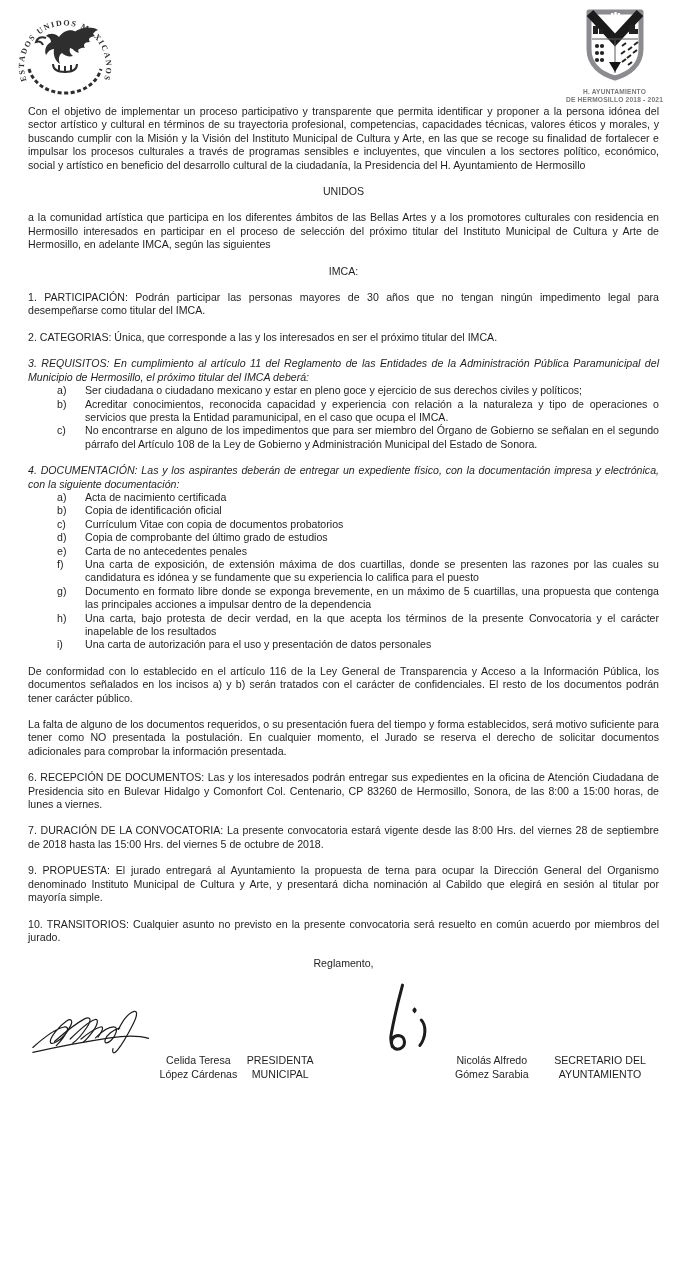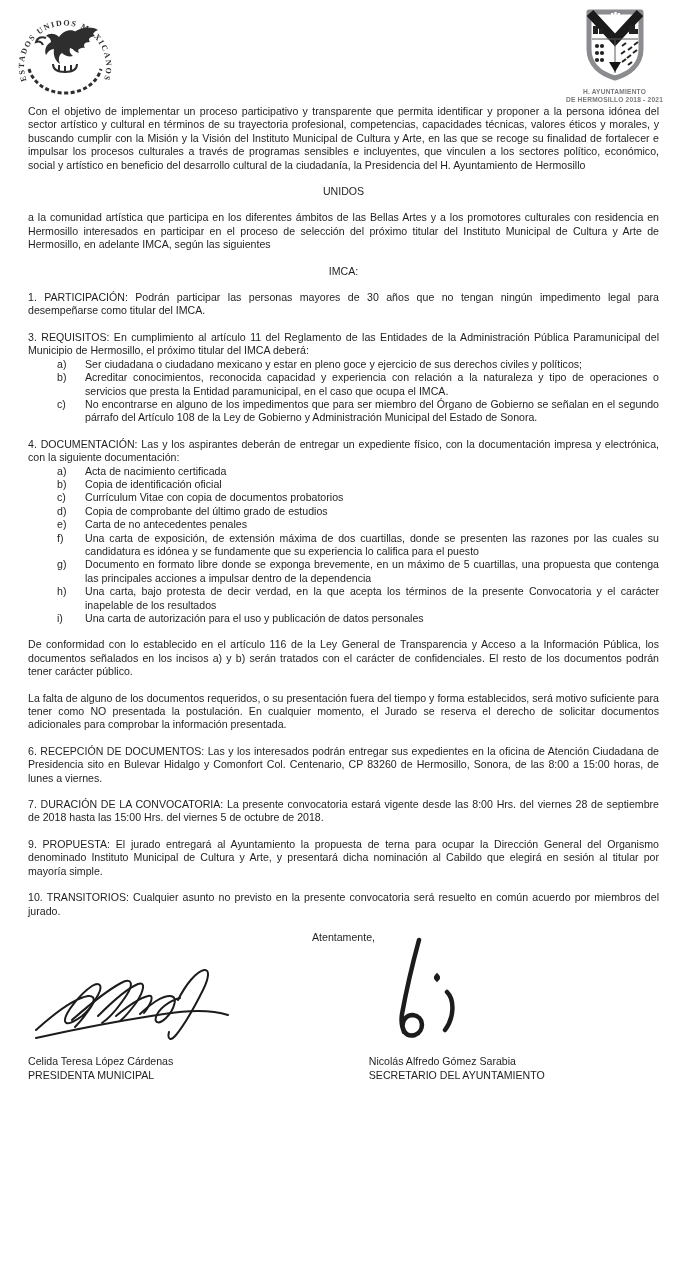--- a/index.html
+++ b/index.html
@@ -31,21 +31,21 @@
     white-space:nowrap;
   }
   .content{ padding:6px 28px 0 28px; }
   .content p{
     margin:0 0 13px 0;
     font-size:10.6px;
     line-height:13.4px;
     text-align:justify;
   }
   .content p.center{ text-align:center; }
-  .content p.tight{ margin-bottom:0; }
+  .content p.tight{ margin-bottom:0;font-style:italic; }
   .doc-list{ margin:0 0 13px 0; }
   .li{
     display:flex;
     padding-left:29px;
     font-size:10.6px;
     line-height:13.4px;
   }
   .li .marker{ flex:none; width:28px; }
   .li .li-text{ flex:1; text-align:justify; }
   .closing-salutation{
@@ -56,22 +56,22 @@
   }
   .sig-row{
     display:flex;
     justify-content:space-between;
     padding:0 28px;
     margin-top:-8px;
   }
   .sig-col{
     width:46%;
     display:flex;
-    flex-direction:column;
-    align-items:flex-start;
+    flex-direction:row;
+    align-items:flex-end;
     justify-content:flex-end;
   }
   .sig-name,.sig-title{
     font-size:10.6px;
     line-height:14px;
     text-align:center;
   }
   .sig-svg-left{ margin-top:14px; }
   .sig-svg-right{ margin-top:0; }
 </style>
@@ -144,20 +144,21 @@
     <p>Con el objetivo de implementar un proceso participativo y transparente que permita identificar y proponer a la persona idónea del sector artístico y cultural en términos de su trayectoria profesional, competencias, capacidades técnicas, valores éticos y morales, y buscando cumplir con la Misión y la Visión del Instituto Municipal de Cultura y Arte, en las que se recoge su finalidad de fortalecer e impulsar los procesos culturales a través de programas sensibles e incluyentes, que vinculen a los sectores político, económico, social y artístico en beneficio del desarrollo cultural de la ciudadanía, la Presidencia del H. Ayuntamiento de Hermosillo</p>
 
     <p class="center">UNIDOS</p>
 
     <p>a la comunidad artística que participa en los diferentes ámbitos de las Bellas Artes y a los promotores culturales con residencia en Hermosillo interesados en participar en el proceso de selección del próximo titular del Instituto Municipal de Cultura y Arte de Hermosillo, en adelante IMCA, según las siguientes</p>
 
     <p class="center">IMCA:</p>
 
     <p>1. PARTICIPACIÓN: Podrán participar las personas mayores de 30 años que no tengan ningún impedimento legal para desempeñarse como titular del IMCA.</p>
 
+    <p>2. CATEGORIAS: Única, que corresponde a las y los interesados en ser el próximo titular del IMCA.</p>
 
     <p class="tight">3. REQUISITOS: En cumplimiento al artículo 11 del Reglamento de las Entidades de la Administración Pública Paramunicipal del Municipio de Hermosillo, el próximo titular del IMCA deberá:</p>
     <div class="doc-list">
       <div class="li">
         <span class="marker">a)</span>
         <span class="li-text">Ser ciudadana o ciudadano mexicano y estar en pleno goce y ejercicio de sus derechos civiles y políticos;</span>
       </div>
       <div class="li">
         <span class="marker">b)</span>
         <span class="li-text">Acreditar conocimientos, reconocida capacidad y experiencia con relación a la naturaleza y tipo de operaciones o servicios que presta la Entidad paramunicipal, en el caso que ocupa el IMCA.</span>
@@ -197,33 +198,33 @@
       <div class="li">
         <span class="marker">g)</span>
         <span class="li-text">Documento en formato libre donde se exponga brevemente, en un máximo de 5 cuartillas, una propuesta que contenga las principales acciones a impulsar dentro de la dependencia</span>
       </div>
       <div class="li">
         <span class="marker">h)</span>
         <span class="li-text">Una carta, bajo protesta de decir verdad, en la que acepta los términos de la presente Convocatoria y el carácter inapelable de los resultados</span>
       </div>
       <div class="li">
         <span class="marker">i)</span>
-        <span class="li-text">Una carta de autorización para el uso y publicación de datos personales</span>
+        <span class="li-text">Una carta de autorización para el uso y presentación de datos personales</span>
       </div>
     </div>
 
     <p>De conformidad con lo establecido en el artículo 116 de la Ley General de Transparencia y Acceso a la Información Pública, los documentos señalados en los incisos a) y b) serán tratados con el carácter de confidenciales. El resto de los documentos podrán tener carácter público.</p>
     <p>La falta de alguno de los documentos requeridos, o su presentación fuera del tiempo y forma establecidos, será motivo suficiente para tener como NO presentada la postulación. En cualquier momento, el Jurado se reserva el derecho de solicitar documentos adicionales para comprobar la información presentada.</p>
     <p>6. RECEPCIÓN DE DOCUMENTOS: Las y los interesados podrán entregar sus expedientes en la oficina de Atención Ciudadana de Presidencia sito en Bulevar Hidalgo y Comonfort Col. Centenario, CP 83260 de Hermosillo, Sonora, de las 8:00 a 15:00 horas, de lunes a viernes.</p>
     <p>7. DURACIÓN DE LA CONVOCATORIA: La presente convocatoria estará vigente desde las 8:00 Hrs. del viernes 28 de septiembre de 2018 hasta las 15:00 Hrs. del viernes 5 de octubre de 2018.</p>
     <p>9. PROPUESTA: El jurado entregará al Ayuntamiento la propuesta de terna para ocupar la Dirección General del Organismo denominado Instituto Municipal de Cultura y Arte, y presentará dicha nominación al Cabildo que elegirá en sesión al titular por mayoría simple.</p>
     <p>10. TRANSITORIOS: Cualquier asunto no previsto en la presente convocatoria será resuelto en común acuerdo por miembros del jurado.</p>
   </div>
 
-  <div class="closing-salutation">Atentamente,</div>
+  <div class="closing-salutation">Reglamento,</div>
 
   <div class="sig-row">
     <div class="sig-col">
       <svg class="sig-svg-left" width="210" height="96" viewBox="0 0 210 96" aria-hidden="true">
         <g fill="none" stroke="#1c1c1c" stroke-width="2" stroke-linecap="round">
           <path d="M8,72 C28,54 48,40 60,38 C70,37 66,48 54,58 C46,64 38,68 37,63 C36,56 52,36 64,28 C72,23 75,28 70,37 C64,48 54,62 47,69"></path>
           <path d="M44,62 C60,48 80,32 93,25 C104,19 106,26 98,38 C90,50 80,61 74,65"></path>
           <path d="M70,58 C84,44 100,30 110,26 C118,23 116,33 108,45 C102,53 96,60 92,63"></path>
           <path d="M88,58 C100,48 112,40 120,38 C127,36 123,46 116,55"></path>
           <path d="M112,56 C122,46 134,38 142,38 C151,38 146,52 138,60 C132,66 126,66 128,59 C130,52 140,43 152,40"></path>

